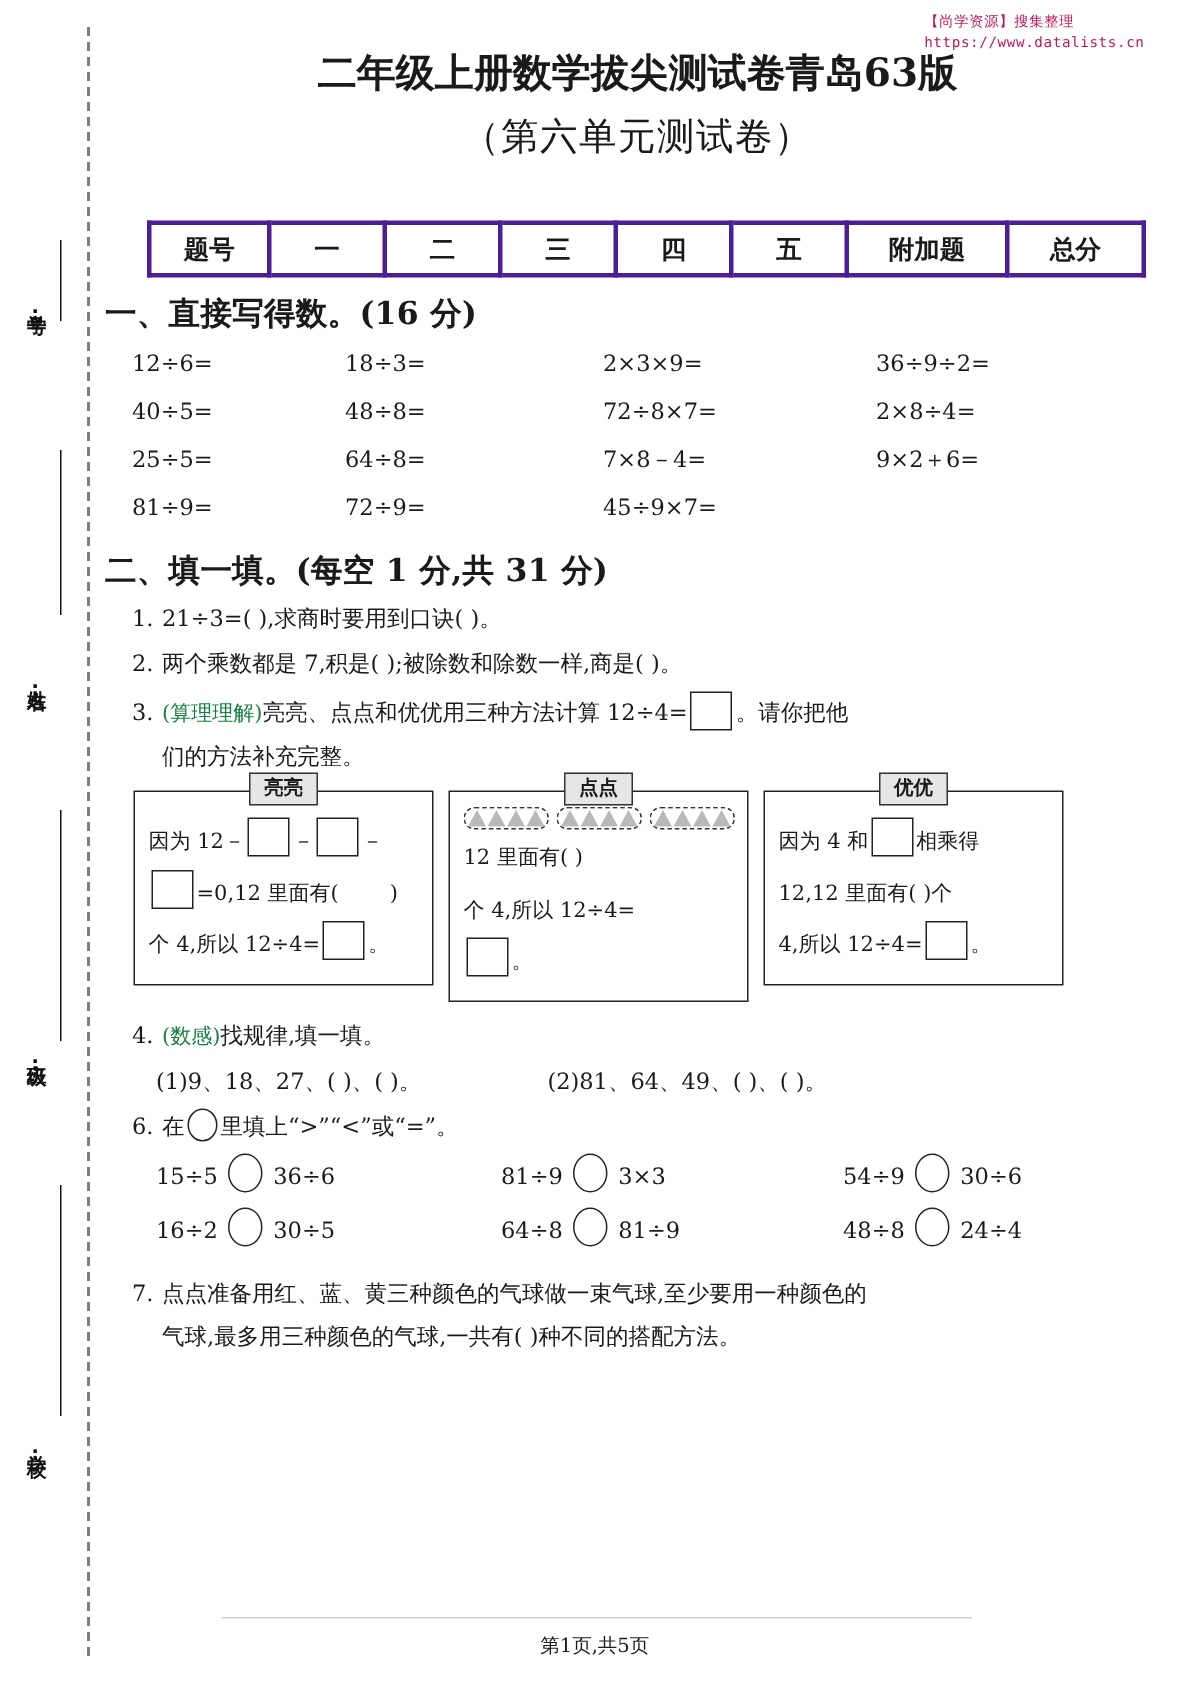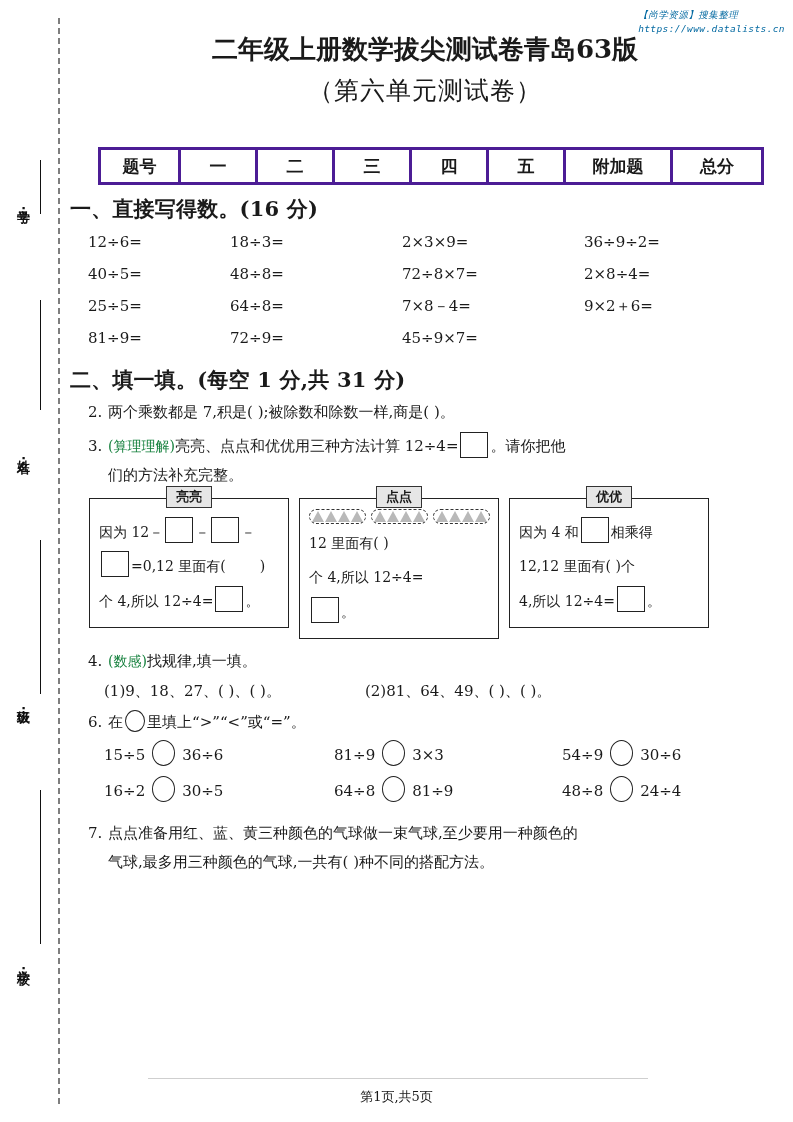--- a/index.html
+++ b/index.html
@@ -31,27 +31,26 @@
   .seal-rule{
     position:absolute;left:40px;width:1px;background:#111;
   }
   #dash-line{
     position:absolute;left:58px;top:18px;width:0;height:1086px;
     border-left:2px dashed #7e7e7e;
   }
 
   
   #watermark{
-    position:absolute;right:8px;top:8px;
+    position:absolute;right:30px;top:8px;
     text-align:left;
-    color:#0369a1;
+    color:#be185d;
     font-family:"DejaVu Sans","Liberation Sans",sans-serif;
     line-height:1.45;
     user-select:none;
-    font-style:italic;
   }
   #watermark .wm1{font-size:9.5px;letter-spacing:.5px;}
   #watermark .wm2{font-size:9.5px;font-family:"DejaVu Sans Mono","Liberation Mono",monospace;letter-spacing:.4px;}
 
   
   #sheet{
     position:absolute;left:70px;top:0;width:710px;height:1122px;
   }
 
   #title-block{padding-top:34px;text-align:center;}
@@ -290,20 +289,23 @@
     <div class="cell">64÷8=</div>
     <div class="cell">7×8－4=</div>
     <div class="cell">9×2＋6=</div>
     <div class="cell">81÷9=</div>
     <div class="cell">72÷9=</div>
     <div class="cell">45÷9×7=</div>
   </div>
 
   <div class="sec-head" style="margin-top:12px;">二、填一填。(每空 1 分,共 31 分)</div>
 
+  <div class="qline">
+    <span class="qnum">1.</span><span>21÷3=(      ),求商时要用到口诀(            )。</span>
+  </div>
 
   <div class="qline">
     <span class="qnum">2.</span><span>两个乘数都是 7,积是(           );被除数和除数一样,商是(         )。</span>
   </div>
 
   <div class="qline" style="margin-top:4px;">
     <span class="qnum">3.</span><span class="pill">(算理理解)</span><span>亮亮、点点和优优用三种方法计算 12÷4=</span><span class="blankbox inline-eq"></span><span>。请你把他</span>
   </div>
   <div class="qline indent" style="margin-left:38px;">
     <span>们的方法补充完整。</span>

